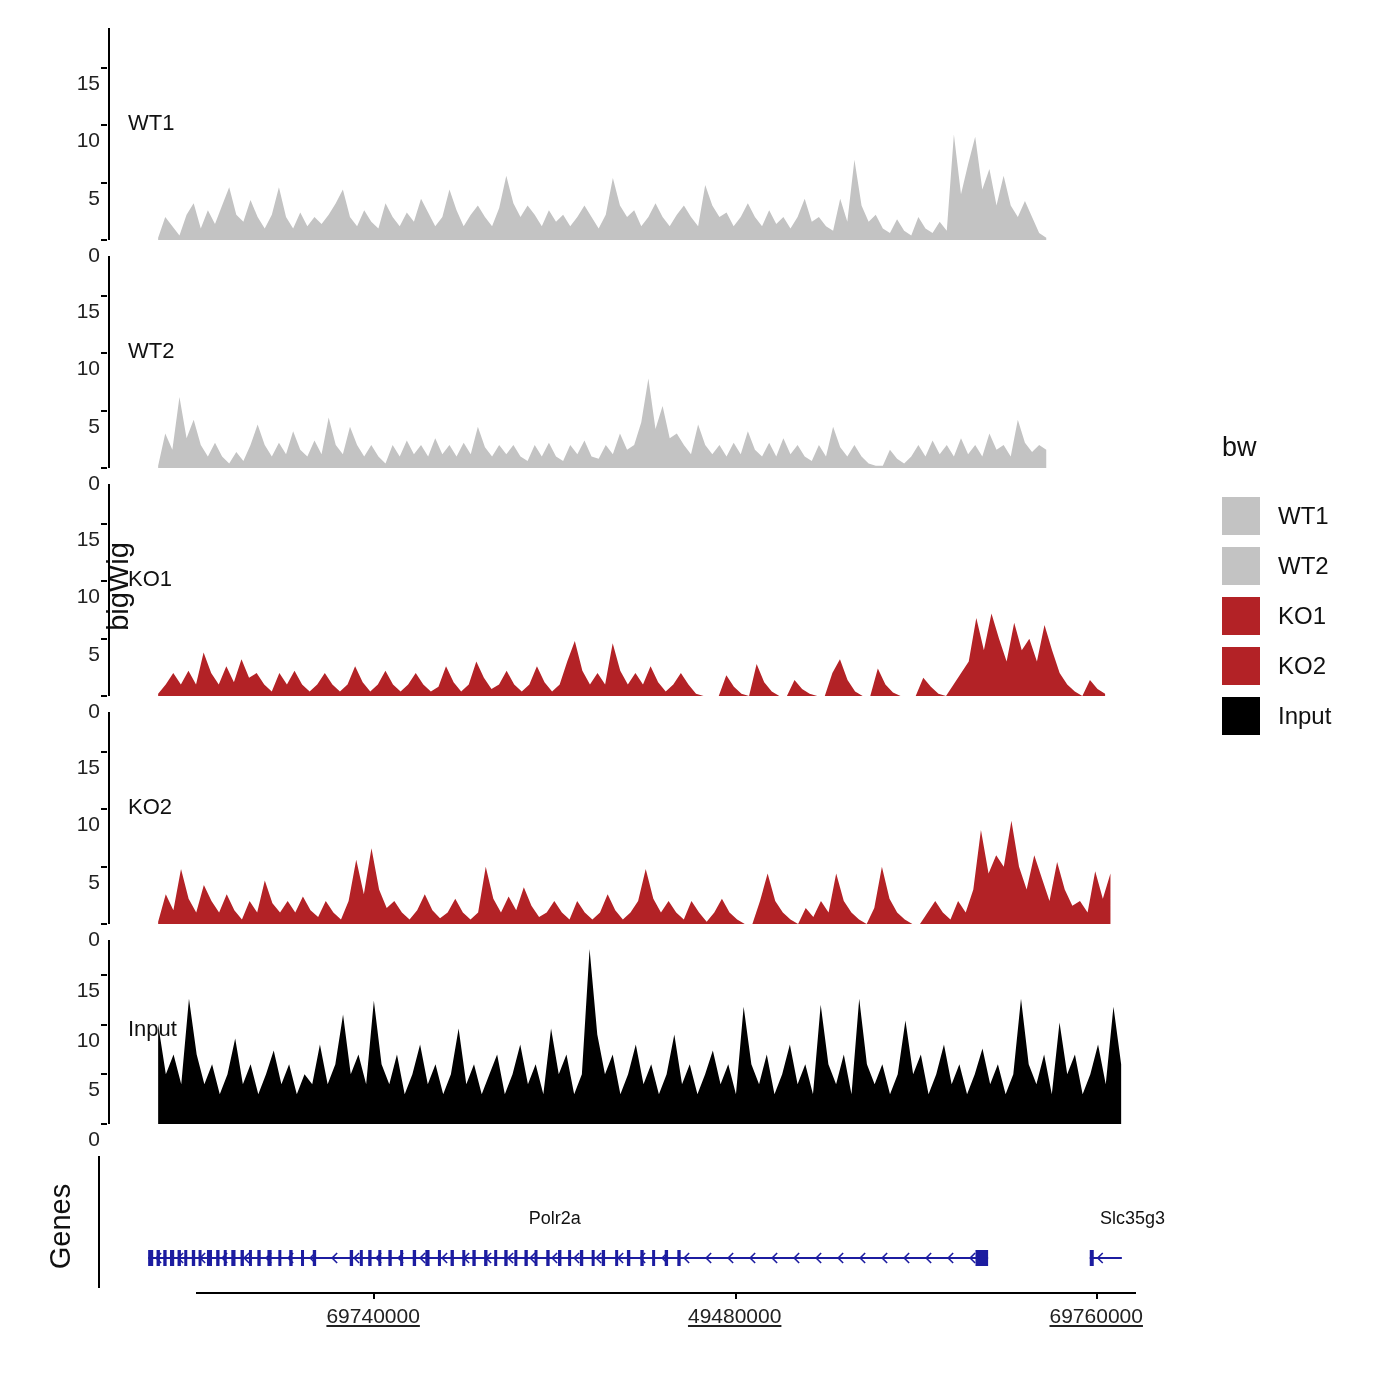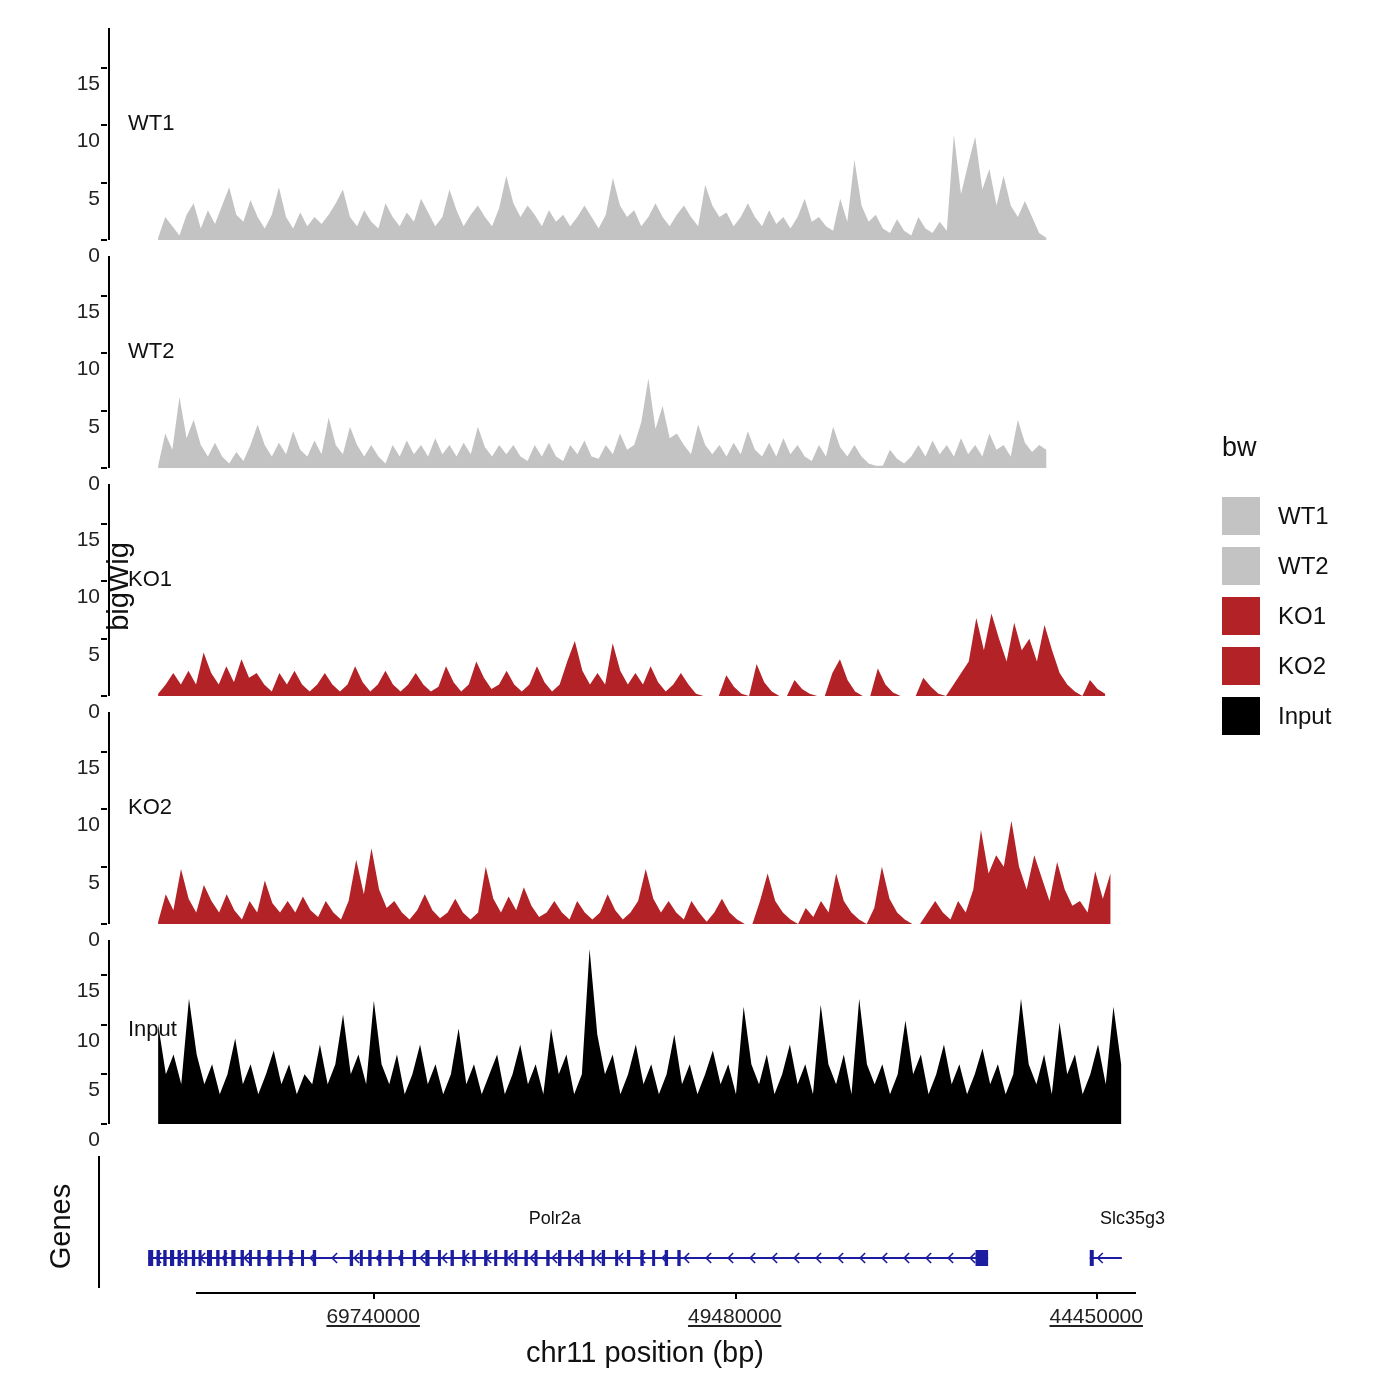--- a/index.html
+++ b/index.html
@@ -172,21 +172,20 @@
     text-decoration: underline;
   }
 </style>
 </head>
 <body>
 
 <div id="root">
 
   <div class="ylab-outer">bigWig</div>
   <div class="genes-outer">Genes</div>
-  <div class="xlab-outer">chr11 position (bp)</div>
 
   <div class="legend">
     <div class="legend-title">bw</div>
     <div class="legend-row">
       <div class="legend-key" style="background:#c3c3c3"></div>
       <div class="legend-text">WT1</div>
     </div>
     <div class="legend-row">
       <div class="legend-key" style="background:#c3c3c3"></div>
       <div class="legend-text">WT2</div>
@@ -399,16 +398,16 @@
   <div class="xaxis">
     <div id="xticks">
         <div class="xtick" style="left: 177.154px;"></div>
         <div class="xtick" style="left: 538.692px;"></div>
         <div class="xtick" style="left: 900.231px;"></div>
       </div>
   </div>
   <div id="xticklabels">
       <div class="xtick-label" style="left: 373.154px;">69740000</div>
       <div class="xtick-label" style="left: 734.692px;">49480000</div>
-      <div class="xtick-label" style="left: 1096.23px;">44450000</div>
+      <div class="xtick-label" style="left: 1096.23px;">69760000</div>
     </div>
 
 </div>
 
 </body></html>

